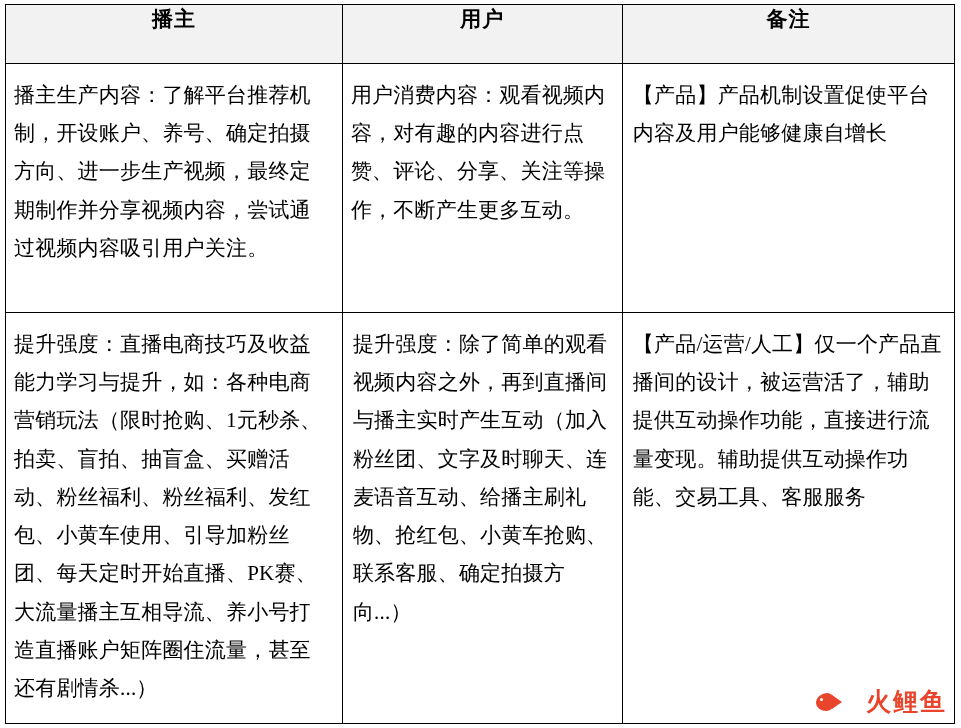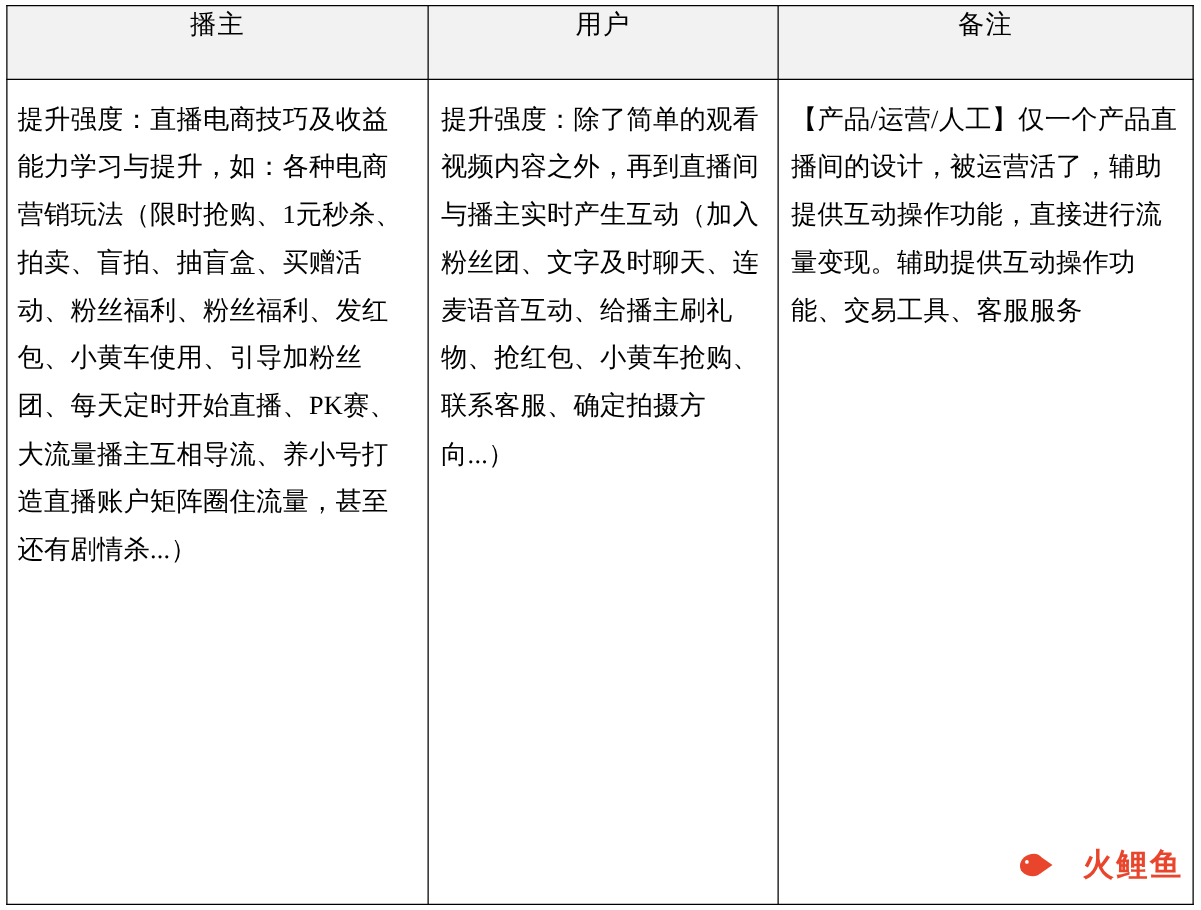--- a/index.html
+++ b/index.html
@@ -33,21 +33,21 @@
   table.doc-table col.c3 { width: 35.0%; }
   table.doc-table th,
   table.doc-table td {
     border: 1px solid #000000;
     vertical-align: top;
     padding: 0;
   }
   .header-cell {
     background: #f2f2f2;
     text-align: center;
-    font-weight: normal;
+    font-weight: bold;
     height: 58px;
     vertical-align: middle;
   }
   .header-cell .htxt {
     font-size: 21px;
     letter-spacing: 1px;
   }
   .cell-text {
     font-size: 21px;
     line-height: 1.82;
@@ -65,21 +65,21 @@
     letter-spacing: 0.2px;
     word-break: break-all;
   }
   td.vmid {
     vertical-align: middle;
   }
   
   .watermark {
     position: absolute;
     right: 14px;
-    bottom: 20px;
+    bottom: 10px;
     display: flex;
     align-items: center;
     gap: 24px;
     pointer-events: none;
   }
   .watermark .wm-fish {
     width: 26px;
     height: 22px;
     position: relative;
   }
@@ -137,20 +137,31 @@
         <th class="header-cell">
           <span class="htxt">用户</span>
         </th>
         <th class="header-cell">
           <span class="htxt">备注</span>
         </th>
       </tr>
     </thead>
     <tbody>
       <tr>
+        <td class="row1">
+          <div class="cell-text">播主生产内容：了解平台推荐机制，开设账户、养号、确定拍摄方向、进一步生产视频，最终定期制作并分享视频内容，尝试通过视频内容吸引用户关注。</div>
+        </td>
+        <td class="row1">
+          <div class="cell-text">用户消费内容：观看视频内容，对有趣的内容进行点赞、评论、分享、关注等操作，不断产生更多互动。</div>
+        </td>
+        <td class="row1 vmid">
+          <div class="vmid-inner">【产品】产品机制设置促使平台内容及用户能够健康自增长</div>
+        </td>
+      </tr>
+      <tr>
         <td class="row2">
           <div class="cell-text">提升强度：直播电商技巧及收益能力学习与提升，如：各种电商营销玩法（限时抢购、1元秒杀、拍卖、盲拍、抽盲盒、买赠活动、粉丝福利、粉丝福利、发红包、小黄车使用、引导加粉丝团、每天定时开始直播、PK赛、大流量播主互相导流、养小号打造直播账户矩阵圈住流量，甚至还有剧情杀...）</div>
         </td>
         <td class="row2 vmid">
           <div class="vmid-inner">提升强度：除了简单的观看视频内容之外，再到直播间与播主实时产生互动（加入粉丝团、文字及时聊天、连麦语音互动、给播主刷礼物、抢红包、小黄车抢购、联系客服、确定拍摄方向...）</div>
         </td>
         <td class="row2 vmid">
           <div class="vmid-inner">【产品/运营/人工】仅一个产品直播间的设计，被运营活了，辅助提供互动操作功能，直接进行流量变现。辅助提供互动操作功能、交易工具、客服服务</div>
         </td>
       </tr>

